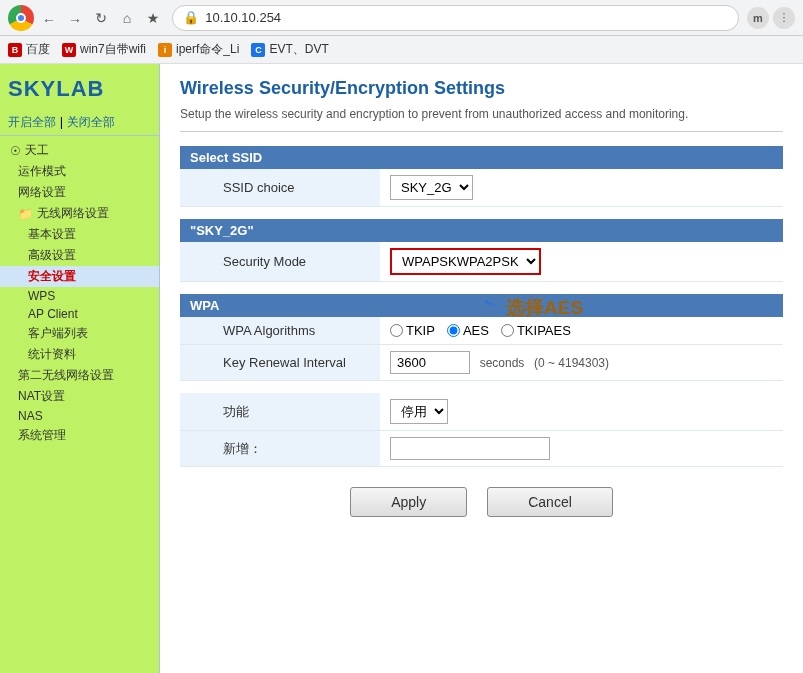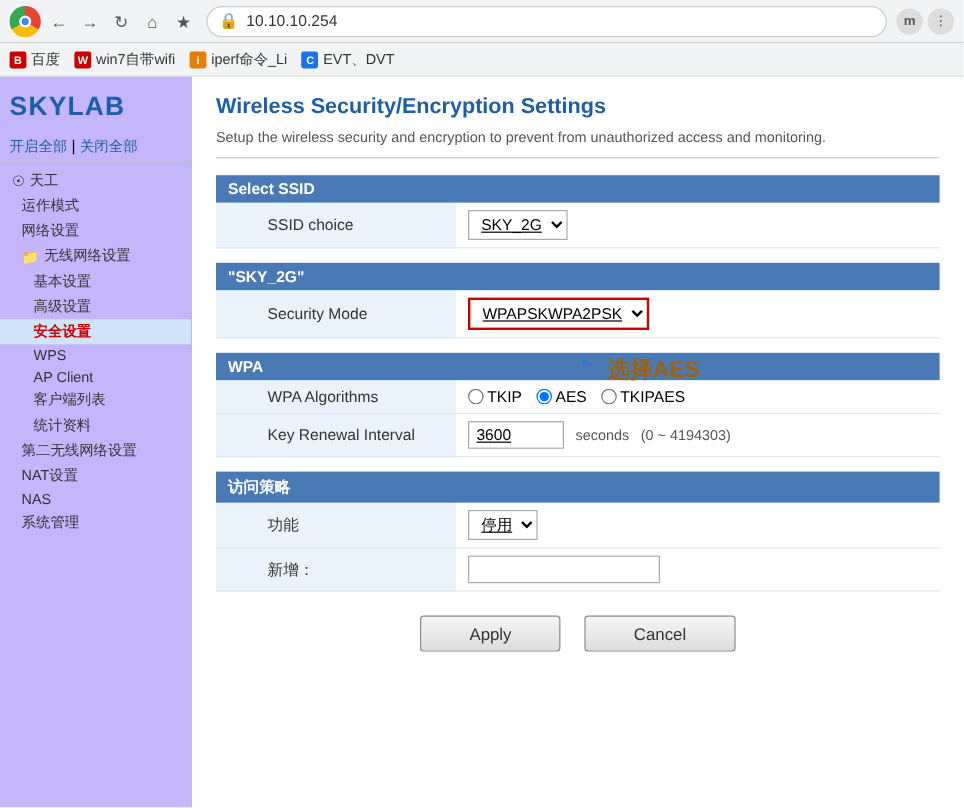--- a/index.html
+++ b/index.html
@@ -17,21 +17,21 @@
     .bookmark-item { font-size: 12px; color: #333; cursor: pointer; display: flex; align-items: center; gap: 4px; white-space: nowrap; }
     .favicon { width: 14px; height: 14px; border-radius: 2px; display: inline-flex; align-items: center; justify-content: center; font-size: 9px; color: #fff; font-weight: bold; }
     .favicon.red { background: #c00; }
     .favicon.blue { background: #1a73e8; }
     .favicon.orange { background: #e67e00; }
 
     
     .page-wrapper { display: flex; height: calc(673px - 64px); }
 
     
-    .sidebar { width: 160px; min-width: 160px; background: #c4b5fd; border-right: 1px solid #b0c4d8; padding: 6px 0; overflow-y: auto; }
+    .sidebar { width: 160px; min-width: 160px; background: #bef264; border-right: 1px solid #b0c4d8; padding: 6px 0; overflow-y: auto; }
     .sidebar-logo { padding: 6px 8px 8px 8px; }
     .sidebar-logo .logo-text { font-size: 22px; font-weight: bold; color: #1a5fa8; letter-spacing: 1px; }
     .sidebar-links { padding: 4px 8px; border-bottom: 1px solid #b0c4d8; margin-bottom: 4px; }
     .sidebar-links a { color: #1a5fa8; font-size: 12px; text-decoration: none; }
     .sidebar-item { padding: 2px 6px 2px 10px; font-size: 12px; color: #333; cursor: pointer; display: flex; align-items: center; gap: 4px; }
     .sidebar-item.selected { background: #d0e4f8; font-weight: bold; color: #c00; }
     .indent1 { padding-left: 18px; }
     .indent2 { padding-left: 28px; }
 
     
@@ -42,21 +42,21 @@
     
     .section-header { background: #4a7ab5; color: #fff; padding: 4px 10px; font-weight: bold; font-size: 13px; margin-bottom: 0; }
 
     
     .form-table { width: 100%; border-collapse: collapse; margin-bottom: 0; }
     .form-table tr td { padding: 6px 10px; border-bottom: 1px solid #dde8f0; vertical-align: middle; background: #eaf3fb; }
     .form-table tr td:first-child { width: 200px; color: #333; font-size: 13px; padding-left: 43px; }
     .form-table tr td:last-child { background: #fff; }
 
     
-    select, input[type="text"] { border: 1px solid #aaa; padding: 3px 6px; font-size: 13px; background: #fff; text-decoration: underline; }
+    select, input[type="text"] { border: 1px solid #aaa; padding: 3px 6px; font-size: 13px; background: #fff; }
     select { padding-right: 4px; }
 
     
     .security-mode-select { border: 2px solid #c00 !important; }
 
     
     .radio-group { display: flex; align-items: center; gap: 12px; }
     .radio-group label { display: flex; align-items: center; gap: 3px; font-size: 13px; cursor: pointer; }
 
     
@@ -250,21 +250,20 @@
             <input type="text" class="key-renewal-input" value="3600" style="">
             <span class="key-renewal-unit">seconds</span>
             <span class="key-renewal-unit">(0 ~ 4194303)</span>
           </td>
         </tr>
       </tbody>
         </table>
     </div>
 
     <div class="section-block">
-      <div class="section-header">访问策略</div>
       <table class="form-table">
         <tbody>
             <tr>
           <td>功能</td>
           <td>
             <select>
               <option value="停用" selected="">停用</option>
               <option value="允许">允许</option>
               <option value="拒绝">拒绝</option>
             </select>

